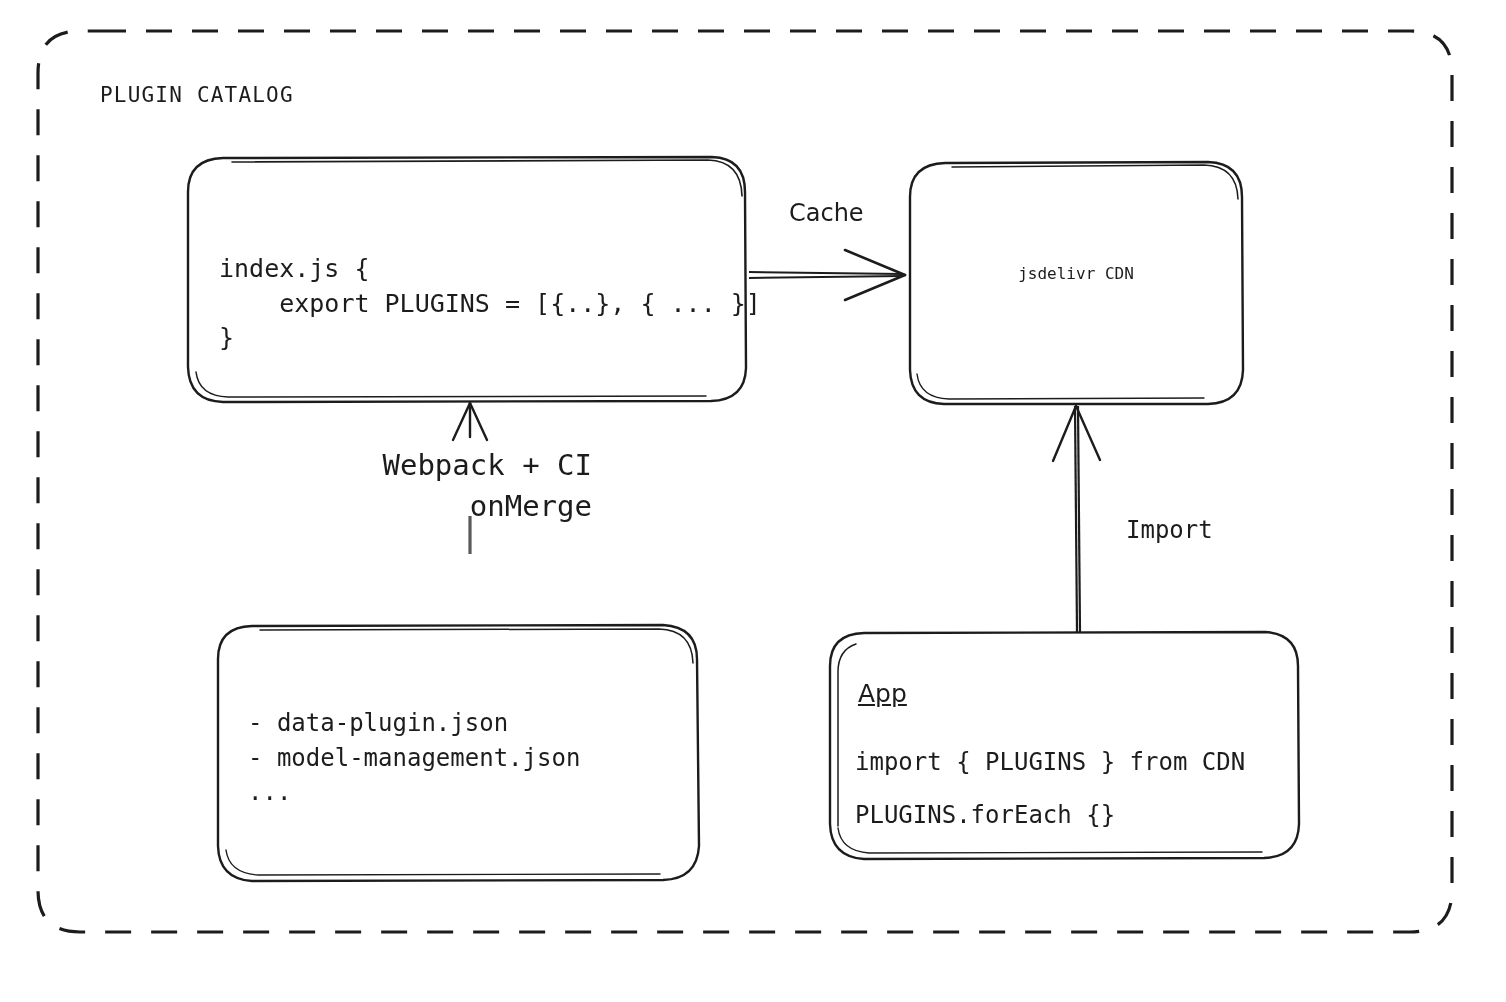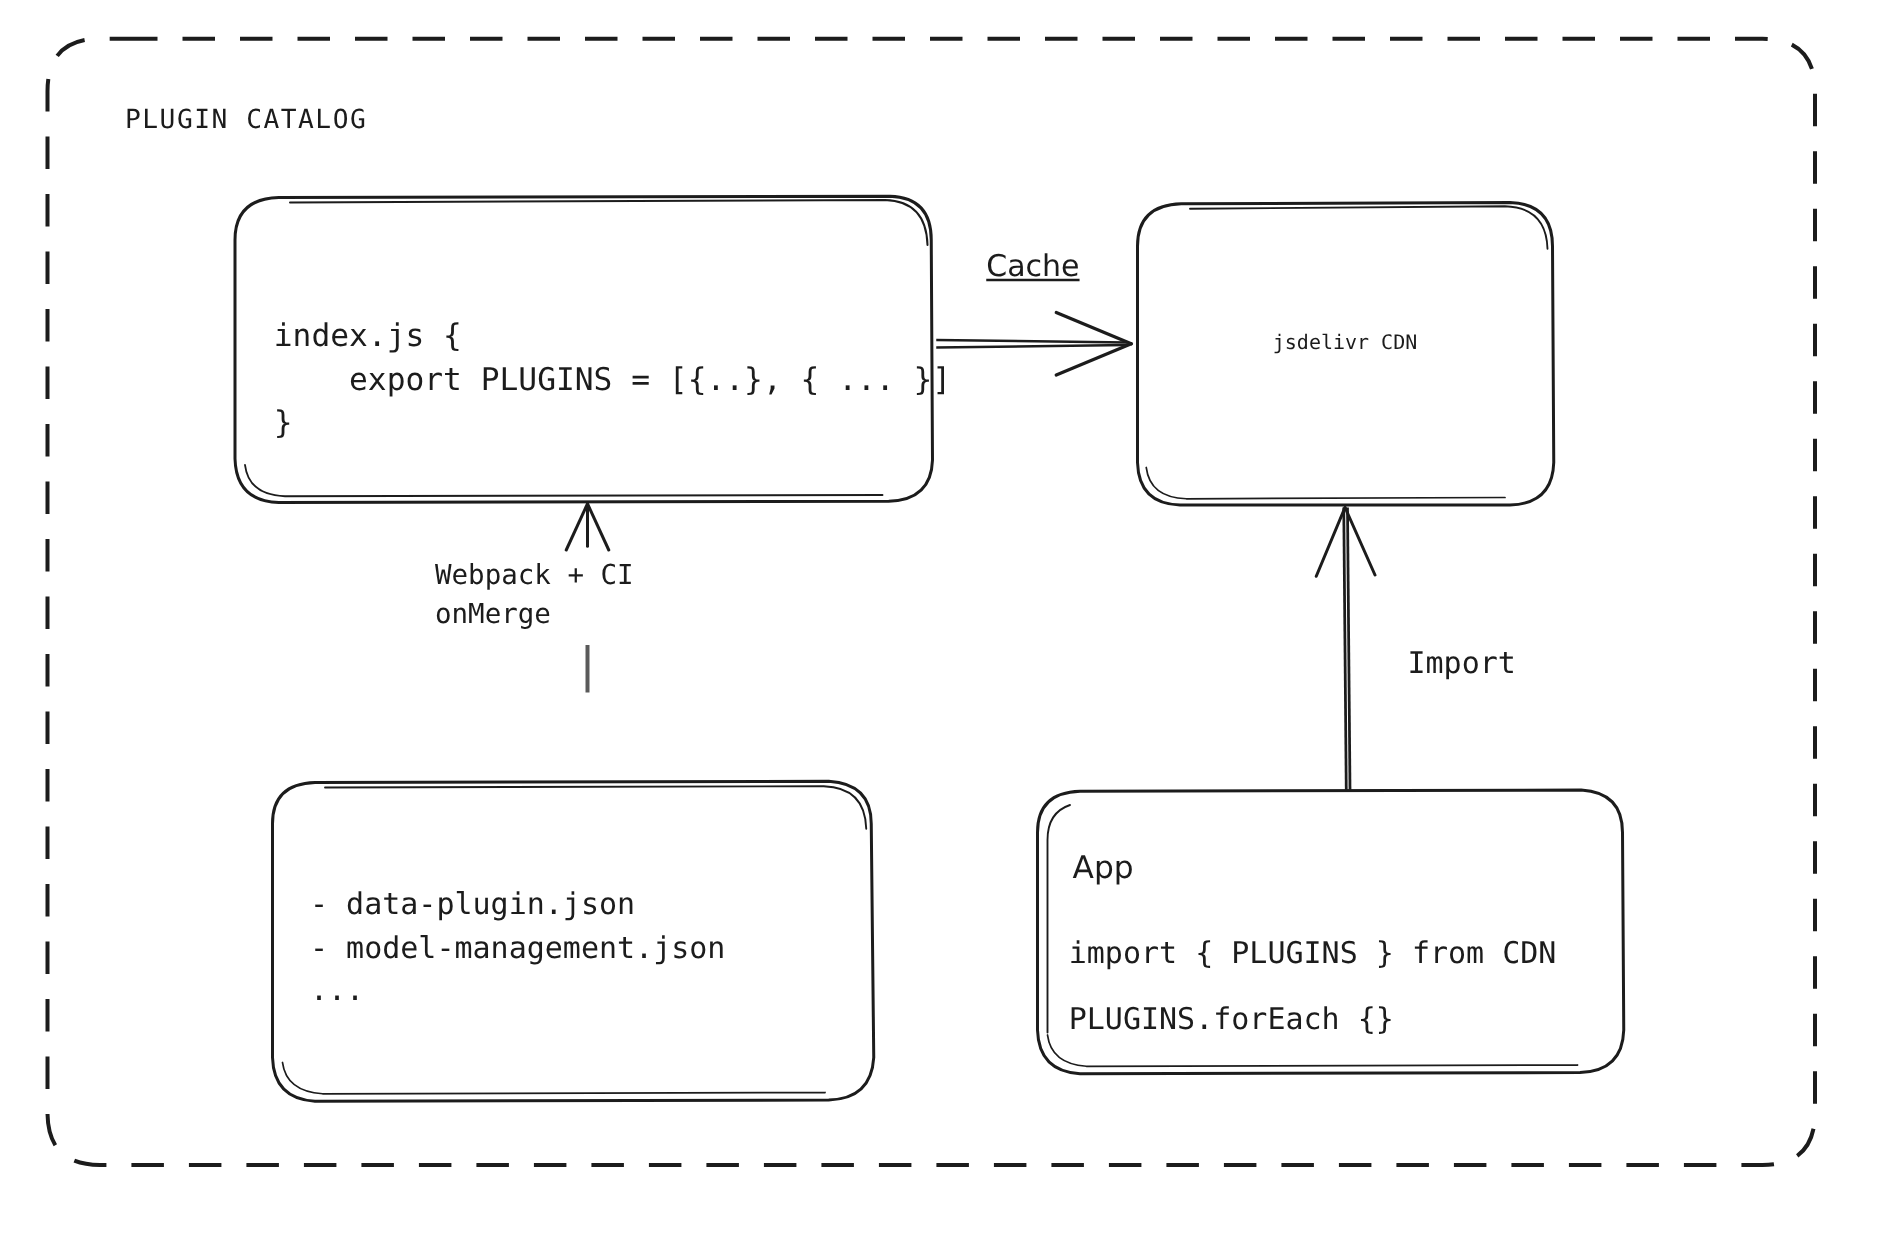--- a/index.html
+++ b/index.html
@@ -75,30 +75,29 @@
     width: 332px;
     text-align: center;
     font-size: 16px;
   }
 
   
   #cache-label {
     left: 789px;
     top: 198px;
     font-size: 24px;
-    text-decoration: underline;
   }
 
   
   #webpack-label {
     left: 348px;
     top: 445px;
     width: 244px;
-    text-align: left;
-    font-size: 22px;
+    text-align: right;
+    font-size: 29px;
     line-height: 1.42;
   }
 
   
   #repo-caption {
     left: 206px;
     top: 566px;
     width: 496px;
     text-align: center;
     font-size: 24px;
@@ -111,20 +110,21 @@
     font-size: 24px;
     line-height: 1.44;
     margin-left: 26px;
   }
 
   
   #app-title {
     left: 858px;
     top: 677px;
     font-size: 25px;
+    text-decoration: underline;
   }
   #app-code {
     left: 855px;
     top: 736px;
     font-size: 24px;
     line-height: 2.22;
   }
 
   
   #import-label {

